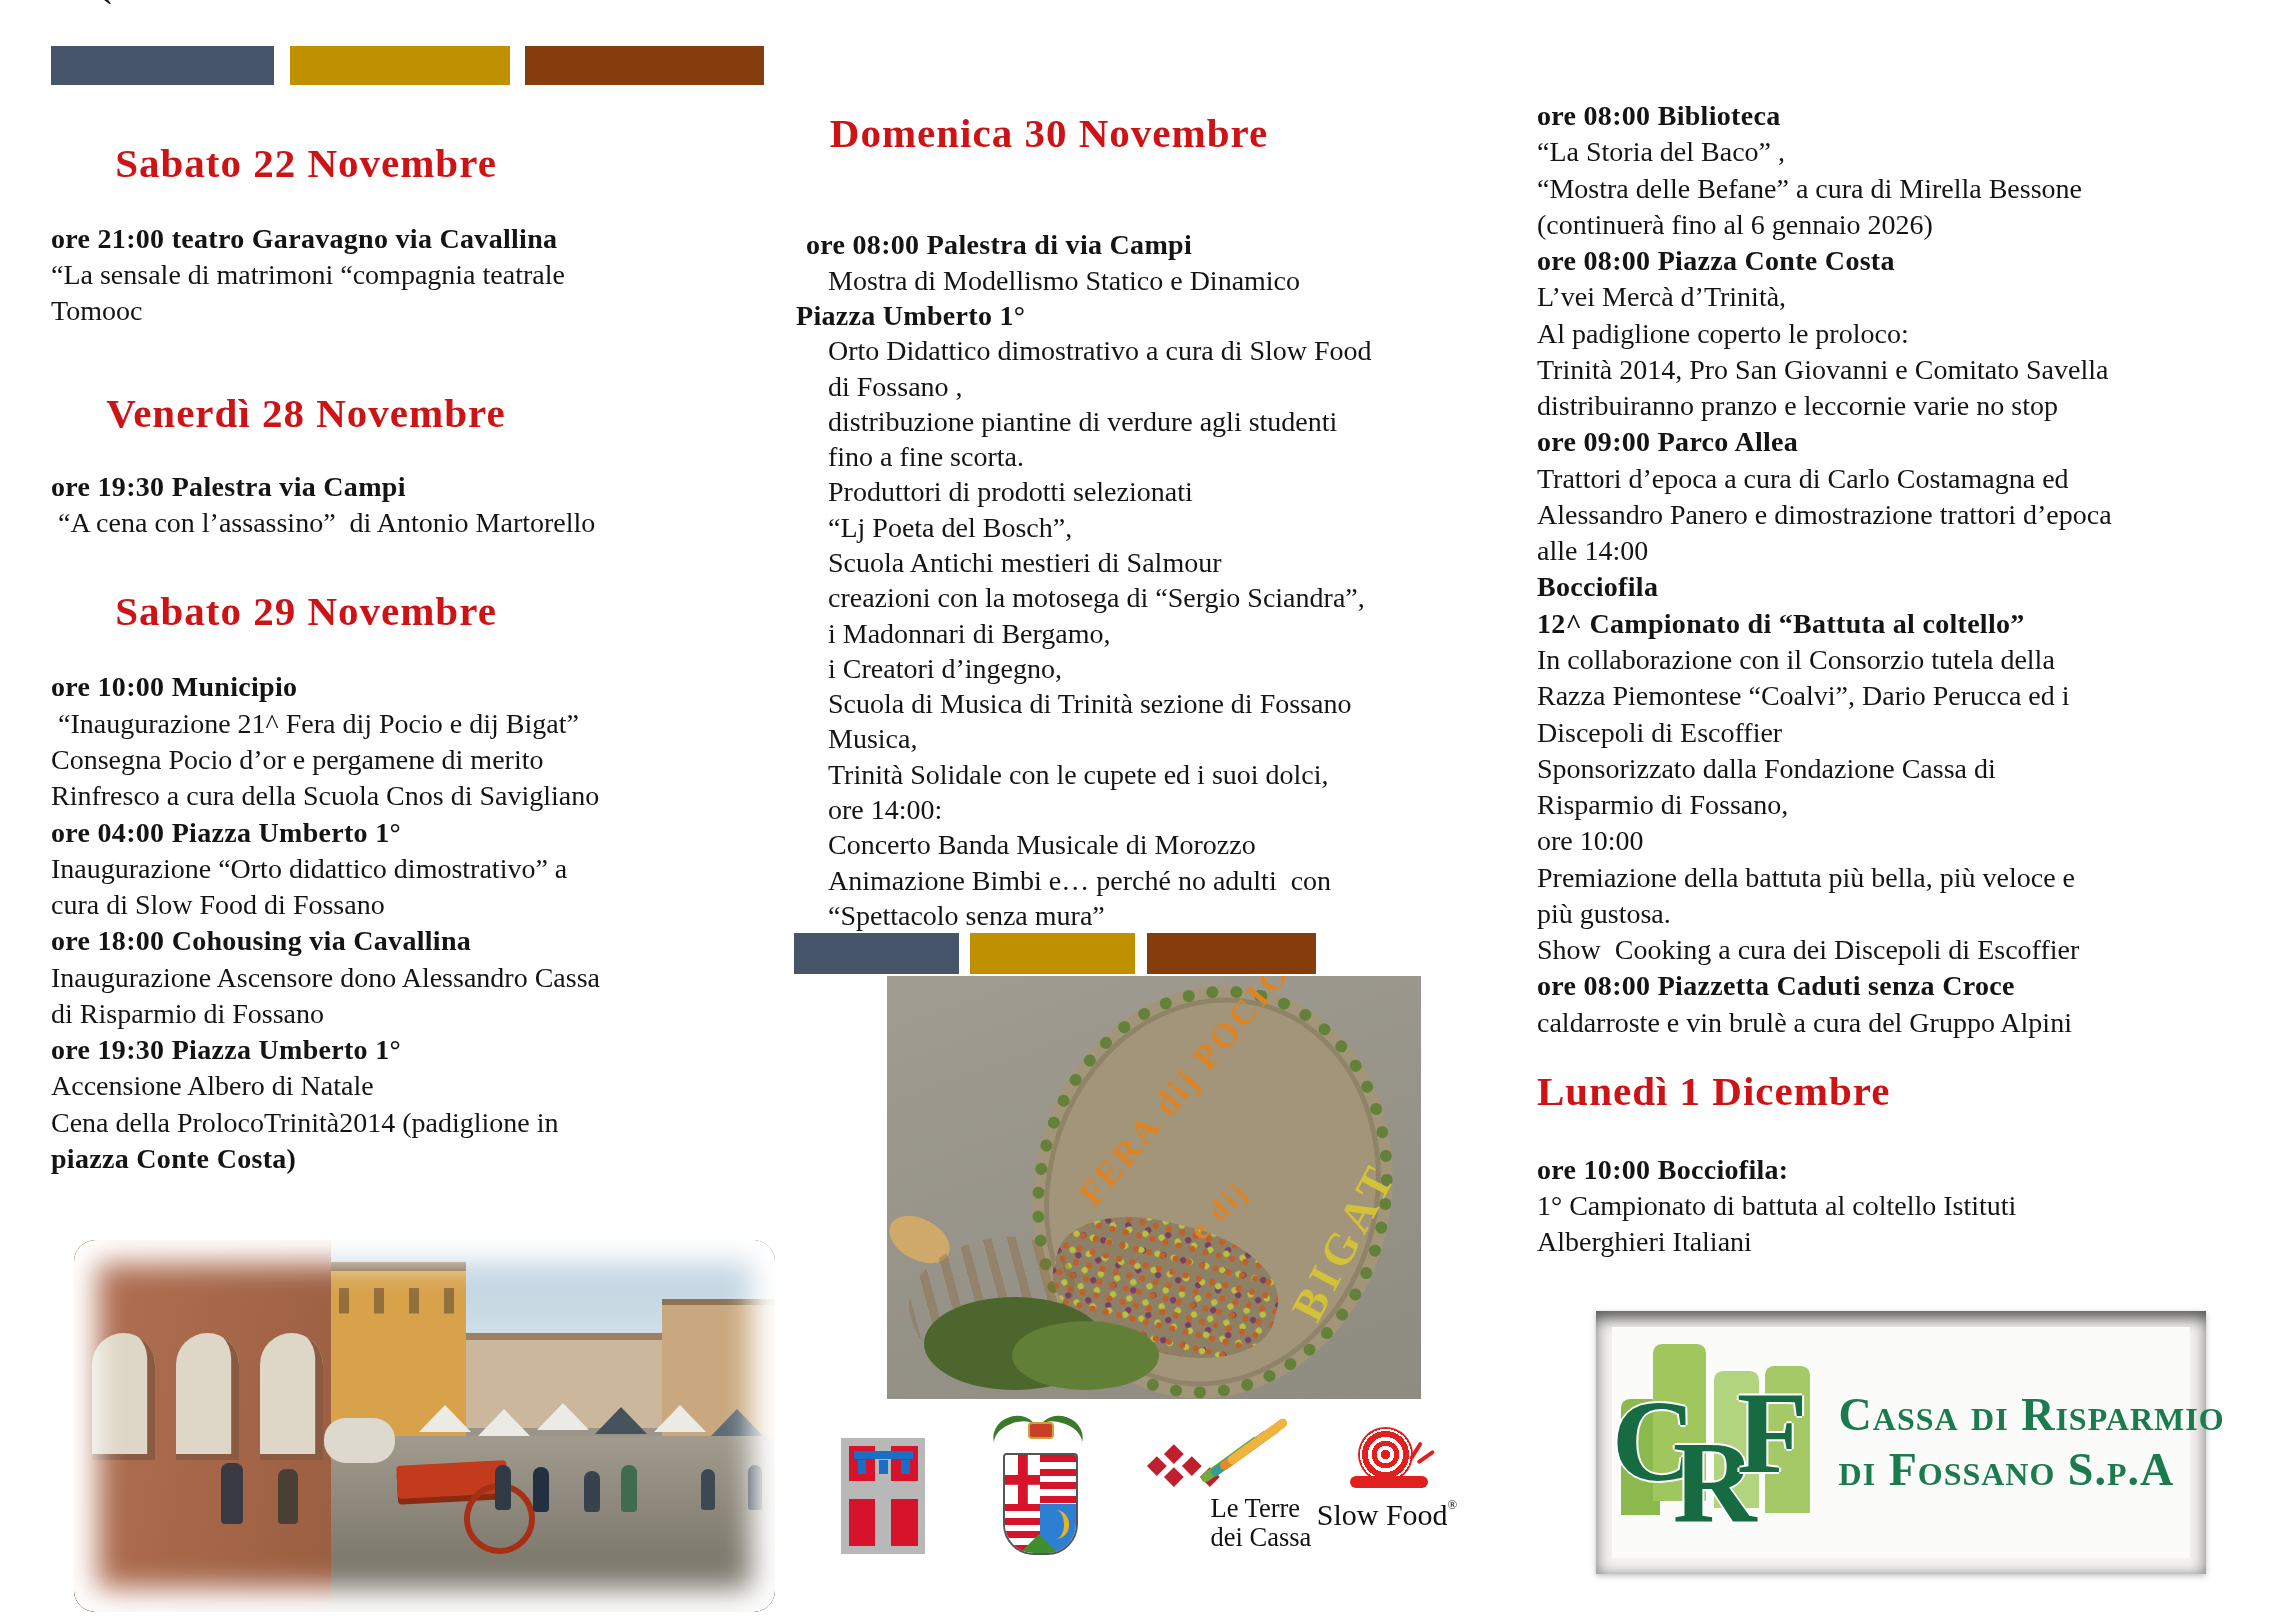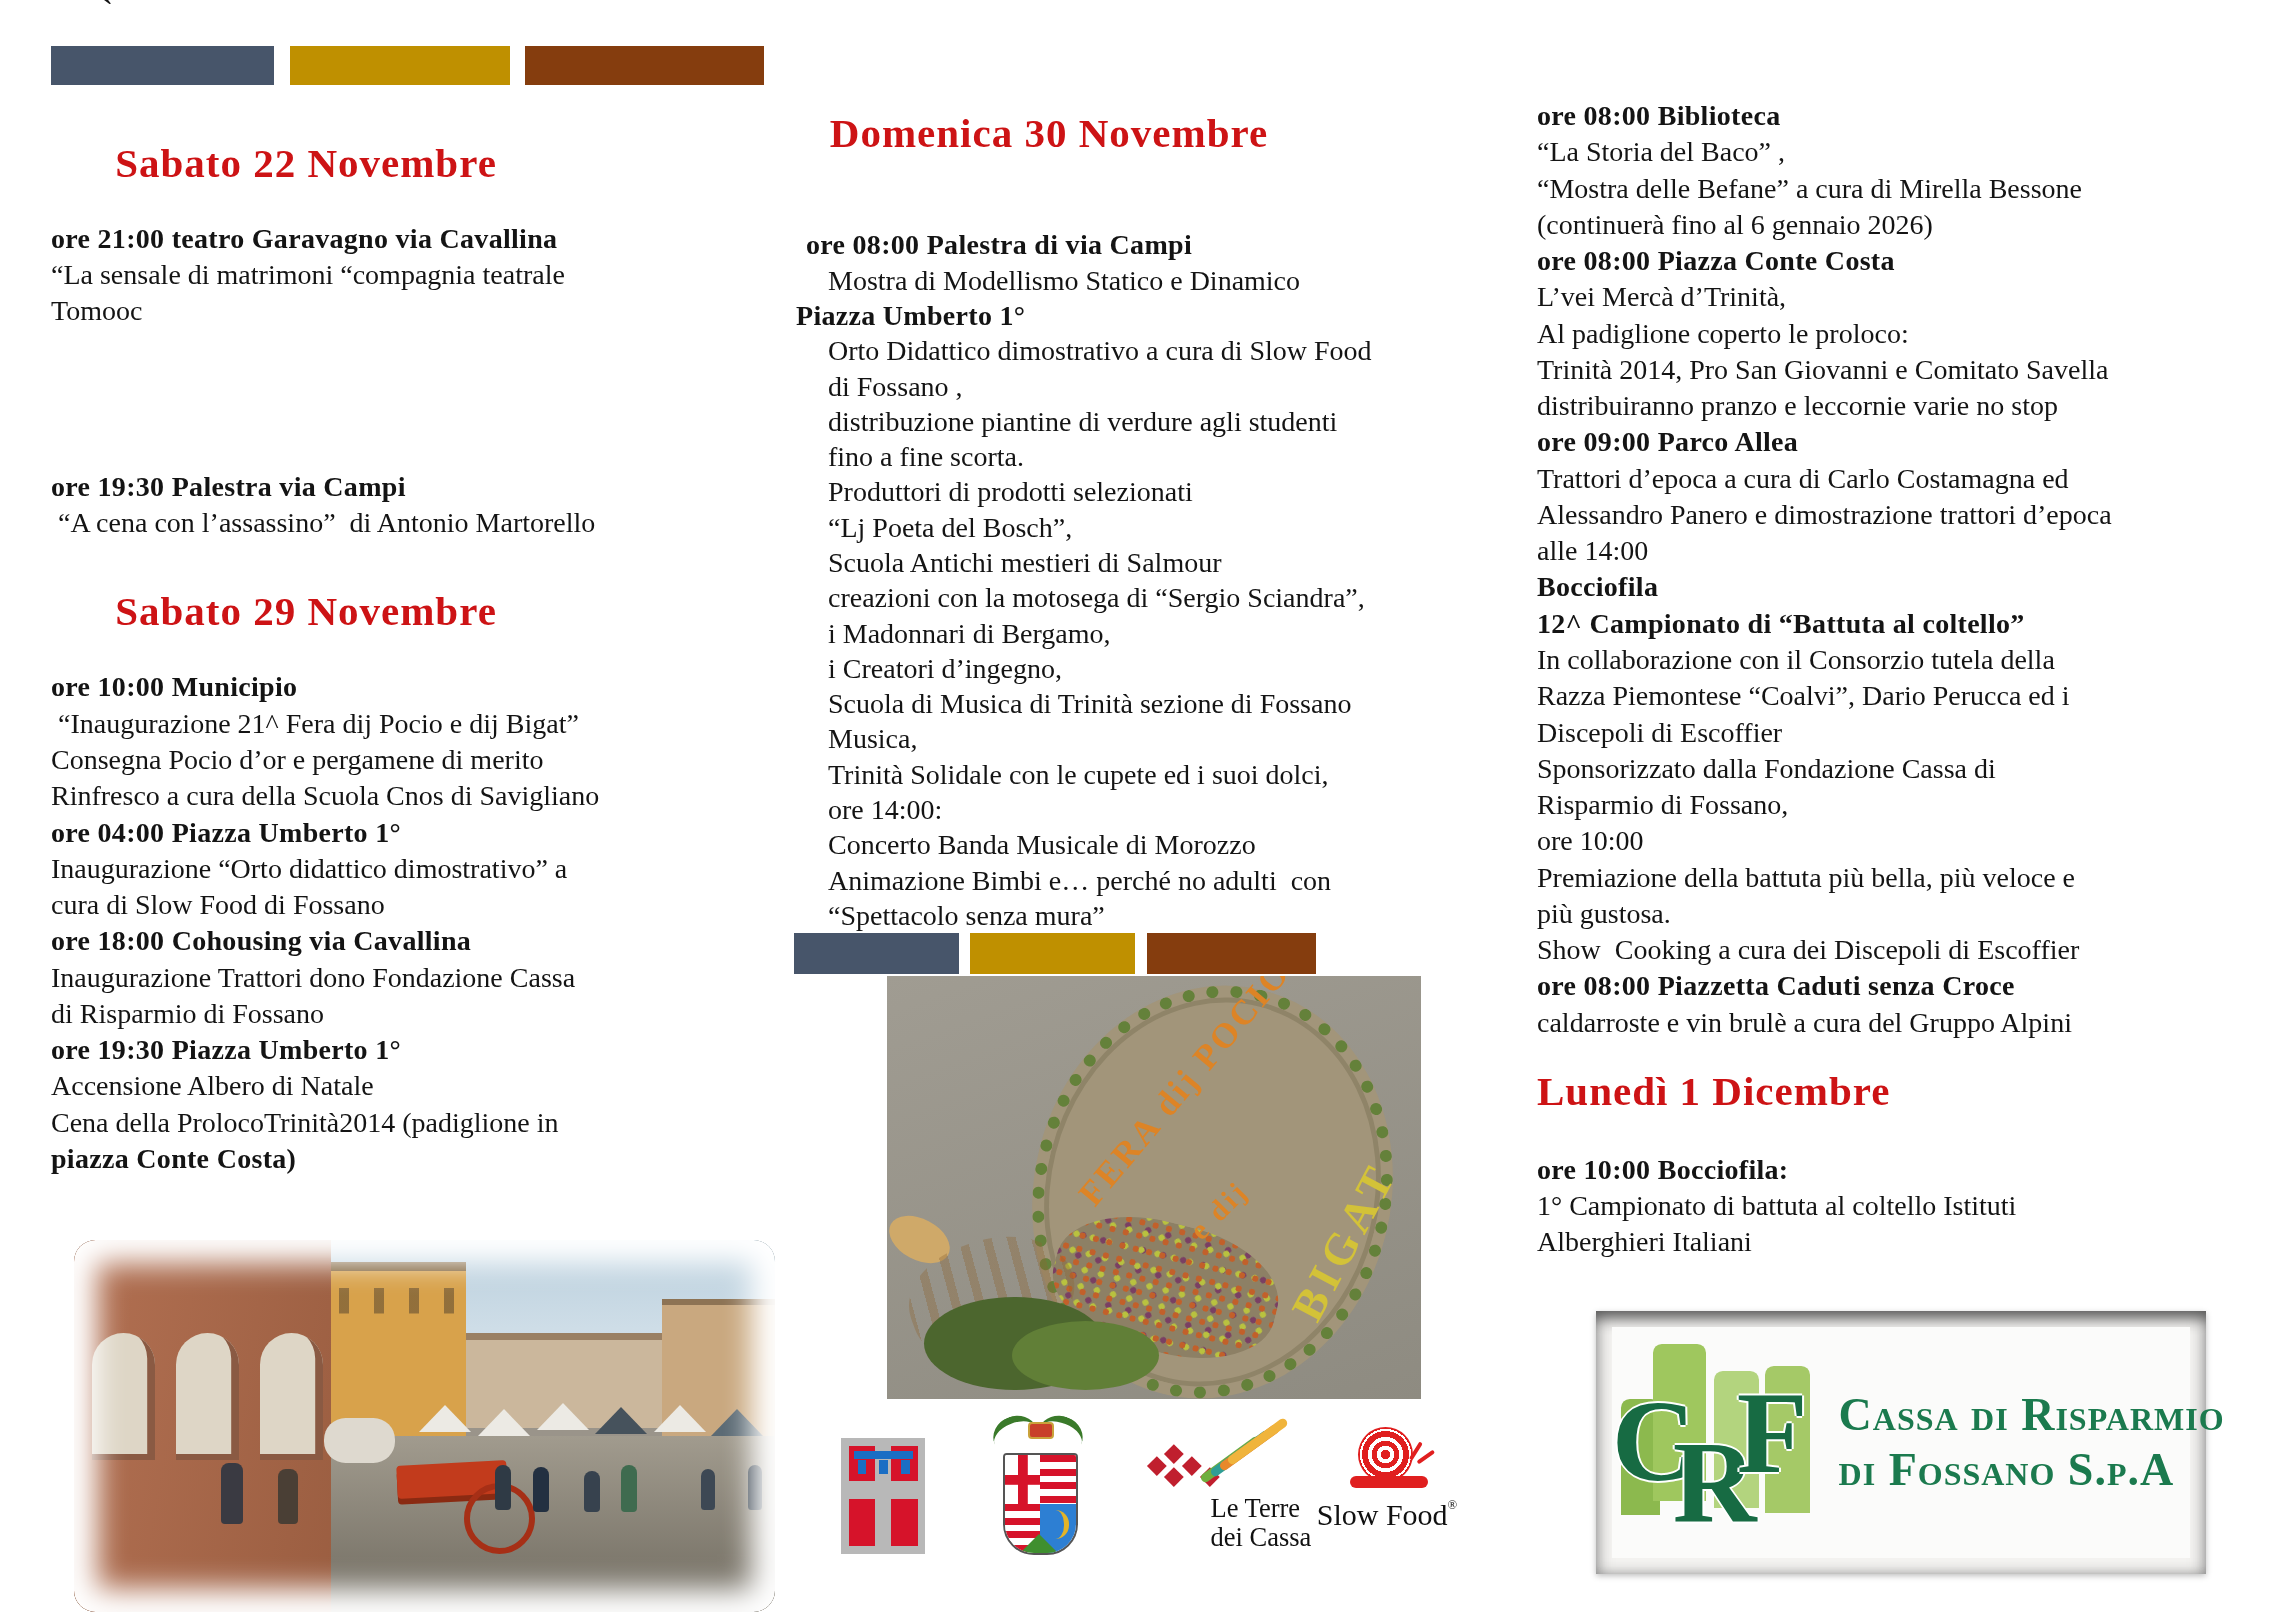--- a/index.html
+++ b/index.html
@@ -136,33 +136,34 @@
     <div class="bar bar-blue" style="left:51px;top:46px;width:223px"></div>
     <div class="bar bar-gold" style="left:290px;top:46px;width:220px"></div>
     <div class="bar bar-brown" style="left:525px;top:46px;width:239px"></div>
   </div>
 
   <div class="hd ctr" style="left:51px;top:140px;width:510px">Sabato 22 Novembre</div>
   <div class="t b" style="left:51px;top:221px">ore 21:00 teatro Garavagno via Cavallina</div>
   <div class="t" style="left:51px;top:257px">“La sensale di matrimoni “compagnia teatrale</div>
   <div class="t" style="left:51px;top:293px">Tomooc</div>
 
+  <div class="hd ctr" style="left:51px;top:390px;width:510px">Venerdì 28 Novembre</div>
   <div class="t b" style="left:51px;top:469px">ore 19:30 Palestra via Campi</div>
   <div class="t" style="left:51px;top:505px"> “A cena con l’assassino”  di Antonio Martorello</div>
 
   <div class="hd ctr" style="left:51px;top:588px;width:510px">Sabato 29 Novembre</div>
   <div class="t b" style="left:51px;top:669px">ore 10:00 Municipio</div>
   <div class="t" style="left:51px;top:706px"> “Inaugurazione 21^ Fera dij Pocio e dij Bigat”</div>
   <div class="t" style="left:51px;top:742px">Consegna Pocio d’or e pergamene di merito</div>
   <div class="t" style="left:51px;top:778px">Rinfresco a cura della Scuola Cnos di Savigliano</div>
   <div class="t b" style="left:51px;top:815px">ore 04:00 Piazza Umberto 1°</div>
   <div class="t" style="left:51px;top:851px">Inaugurazione “Orto didattico dimostrativo” a</div>
   <div class="t" style="left:51px;top:887px">cura di Slow Food di Fossano</div>
   <div class="t b" style="left:51px;top:923px">ore 18:00 Cohousing via Cavallina</div>
-  <div class="t" style="left:51px;top:960px">Inaugurazione Trattori dono Fondazione Cassa</div>
+  <div class="t" style="left:51px;top:960px">Inaugurazione Ascensore dono Alessandro Cassa</div>
   <div class="t" style="left:51px;top:996px">di Risparmio di Fossano</div>
   <div class="t b" style="left:51px;top:1032px">ore 19:30 Piazza Umberto 1°</div>
   <div class="t" style="left:51px;top:1068px">Accensione Albero di Natale</div>
   <div class="t" style="left:51px;top:1105px">Cena della ProlocoTrinità2014 (padiglione in</div>
   <div class="t b" style="left:51px;top:1141px">piazza Conte Costa)</div>
 
   <div class="photo1">
     <div class="p1-sky"></div>
     <div class="p1-far"></div>
     <div class="p1-right"></div>

